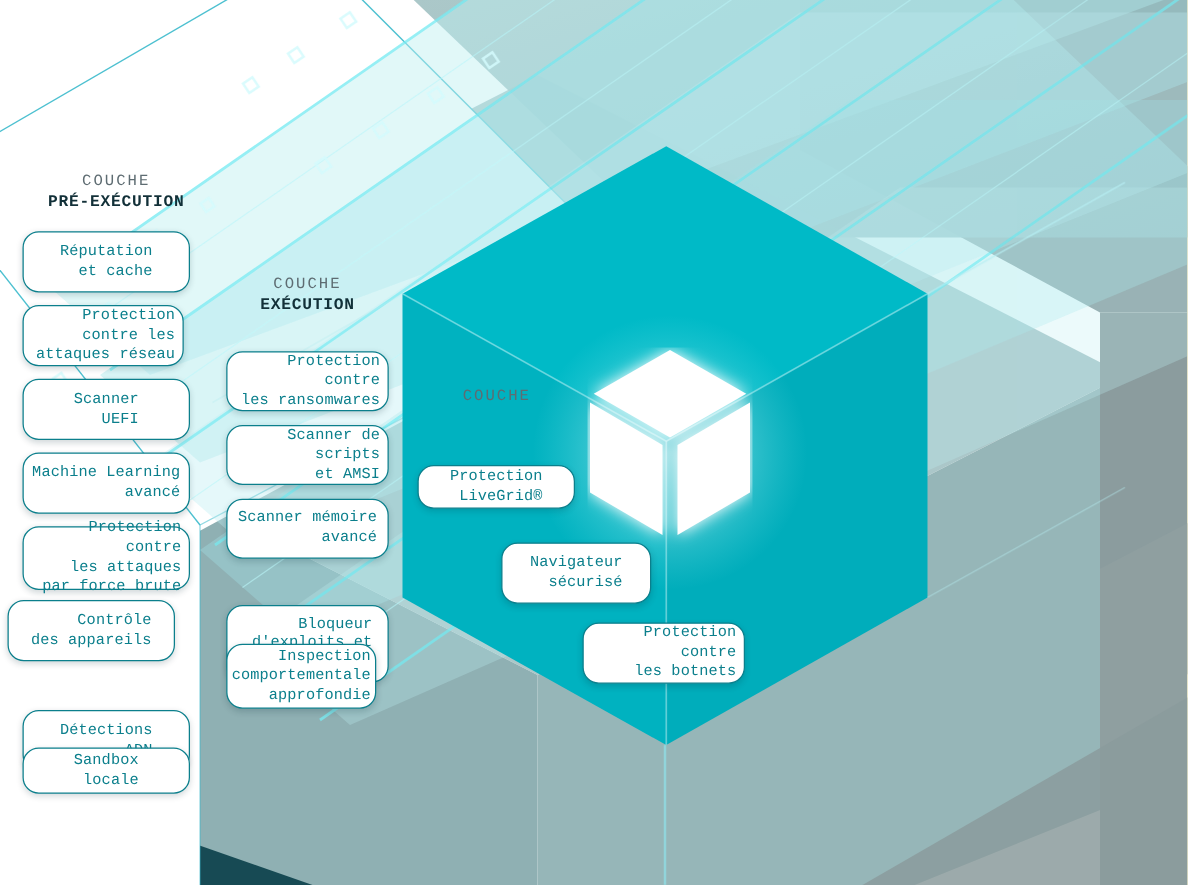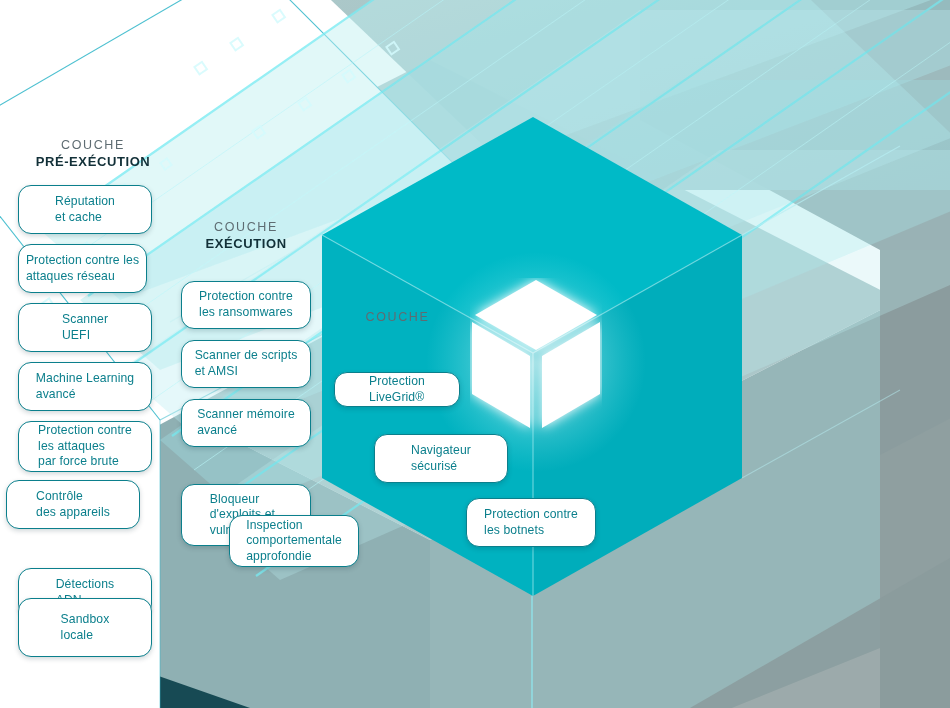--- a/index.html
+++ b/index.html
@@ -4,20 +4,21 @@
 <title>ESET Multilayered Protection</title>
 <style>
   html,body{margin:0;padding:0;background:#fff;}
   body{font-family:"Liberation Sans","DejaVu Sans",sans-serif;}
 
   #stage{
     position:relative;
     width:950px;height:708px;
     overflow:hidden;
     background:#fde047;
+    font-family:Liberation Mono, monospace;
   }
 
   
   #bg{position:absolute;left:0;top:0;width:950px;height:708px;}
 
   
   .layer-head{position:absolute;text-align:center;line-height:1.25;}
   .layer-head .k{
     display:block;
     font-size:12.5px;letter-spacing:1.6px;
@@ -30,21 +31,21 @@
   }
 
   
   .pill{
     position:absolute;
     box-sizing:border-box;
     background:#ffffff;
     border:1.6px solid #0b7f8c;
     border-radius:13px;
     display:flex;align-items:center;justify-content:center;
-    text-align:left;
+    text-align:right;
     color:#0b7f8c;
     font-size:12.2px;
     line-height:1.28;
     padding:3px 6px;
     box-shadow:0 2px 5px rgba(0,40,50,.18);
     white-space:pre-line;
     letter-spacing:.1px;
   }
 
   
@@ -221,35 +222,35 @@
 UEFI</div>
       <div class="pill" style="left: 18px; top: 362px; width: 134px; height: 49px;">Machine Learning
 avancé</div>
       <div class="pill" style="left: 18px; top: 421px; width: 134px; height: 51px;">Protection contre
 les attaques
 par force brute</div>
       <div class="pill" style="left: 6px; top: 480px; width: 134px; height: 49px;">Contrôle
 des appareils</div>
       <div class="pill" style="left: 18px; top: 539px; width: 134px; height: 49px; margin-top: 29px;">Détections
 ADN</div>
-      <div class="pill" style="left: 18px; top: 598px; width: 134px; height: 59px;">Sandbox
+      <div class="pill" style="left: 18px; top: 598px; width: 134px; height: 37px;">Sandbox
 locale</div>
       <div class="pill" style="left: 181px; top: 281px; width: 130px; height: 48px;">Protection contre
 les ransomwares</div>
       <div class="pill" style="left: 181px; top: 340px; width: 130px; height: 48px;">Scanner de scripts
 et AMSI</div>
       <div class="pill" style="left: 181px; top: 399px; width: 130px; height: 48px;">Scanner mémoire
 avancé</div>
       <div class="pill" style="left: 181px; top: 484px; width: 130px; height: 62px;">Bloqueur
 d'exploits et
 vulnérabilités</div>
-      <div class="pill" style="left: 181px; top: 515px; width: 130px; height: 52px; margin-left: 48px;">Inspection
+      <div class="pill" style="left: 181px; top: 515px; width: 120px; height: 52px;">Inspection
 comportementale
 approfondie</div>
       <div class="pill" style="left: 334px; top: 372px; width: 126px; height: 35px;">Protection
 LiveGrid®</div>
-      <div class="pill" style="left: 374px; top: 434px; width: 134px; height: 49px;">Navigateur
+      <div class="pill" style="left: 401px; top: 434px; width: 120px; height: 49px;">Navigateur
 sécurisé</div>
       <div class="pill" style="left: 466px; top: 498px; width: 130px; height: 49px;">Protection contre
 les botnets</div>
     </div>
 
 </div>
 
 </body></html>

